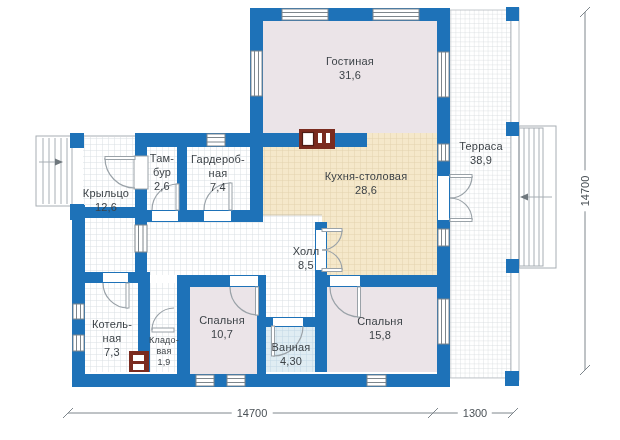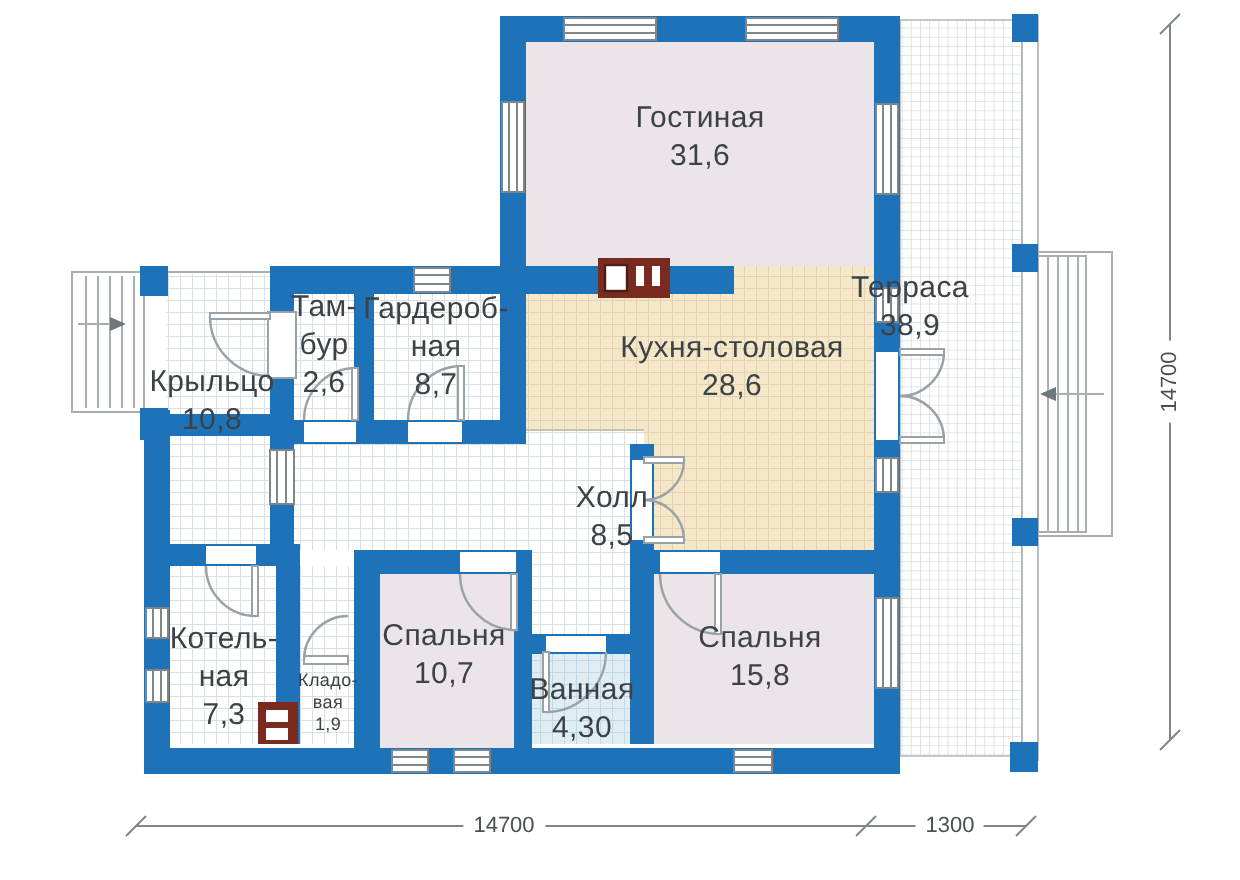--- a/index.html
+++ b/index.html
@@ -23,21 +23,21 @@
   .doorline{stroke:#9aa2a8;stroke-width:1.2;fill:none;}
   .leaf{fill:#ffffff;stroke:#9aa2a8;stroke-width:1;}
   .win{fill:#ffffff;stroke:#7e868c;stroke-width:1;}
   .winline{stroke:#7e868c;stroke-width:1;}
   .gap{fill:#ffffff;}
   .dim{stroke:#7e868c;stroke-width:1;}
   .fp{fill:var(--color-fireplace);}
   .room-label{
     position:absolute;transform:translate(-50%,-50%);
     text-align:center;white-space:pre-line;
-    font-size:15px;line-height:1.25;color:var(--color-text);
+    font-size:11px;line-height:1.25;color:var(--color-text);
     letter-spacing:.2px;pointer-events:none;
   }
   .room-label.small{font-size:9px;line-height:1.2;}
   .dim-label{
     position:absolute;transform:translate(-50%,-50%);
     background:#ffffff;padding:0 5px;font-size:11px;color:#4a5156;
     white-space:nowrap;pointer-events:none;
   }
   .dim-label.vertical{transform:translate(-50%,-50%) rotate(-90deg);}
 </style>
@@ -282,32 +282,32 @@
     <line class="dim" x1="428" y1="418" x2="438" y2="408"></line>
     <line class="dim" x1="508" y1="418" x2="518" y2="408"></line>
     <line class="dim" x1="585" y1="12" x2="585" y2="370"></line>
     <line class="dim" x1="580" y1="17" x2="590" y2="7"></line>
     <line class="dim" x1="580" y1="375" x2="590" y2="365"></line>
   </g>
 </svg>
 
 <div class="room-label" style="left:350px;top:69px">Гостиная
 31,6</div>
-<div class="room-label" style="left:455px;top:154px">Терраса
+<div class="room-label" style="left:481px;top:154px">Терраса
 38,9</div>
 <div class="room-label" style="left:366px;top:184px">Кухня-столовая
 28,6</div>
 <div class="room-label" style="left:162px;top:173px">Там-
 бур
 2,6</div>
 <div class="room-label" style="left:218px;top:174px">Гардероб-
 ная
-8,7</div>
+7,4</div>
 <div class="room-label" style="left:106px;top:201px">Крыльцо
-10,8</div>
+12,6</div>
 <div class="room-label" style="left:306px;top:259px">Холл
 8,5</div>
 <div class="room-label" style="left:112px;top:339px">Котель-
 ная
 7,3</div>
 <div class="room-label small" style="left:164px;top:351px">Кладо-
 вая
 1,9</div>
 <div class="room-label" style="left:222px;top:328px">Спальня
 10,7</div>

